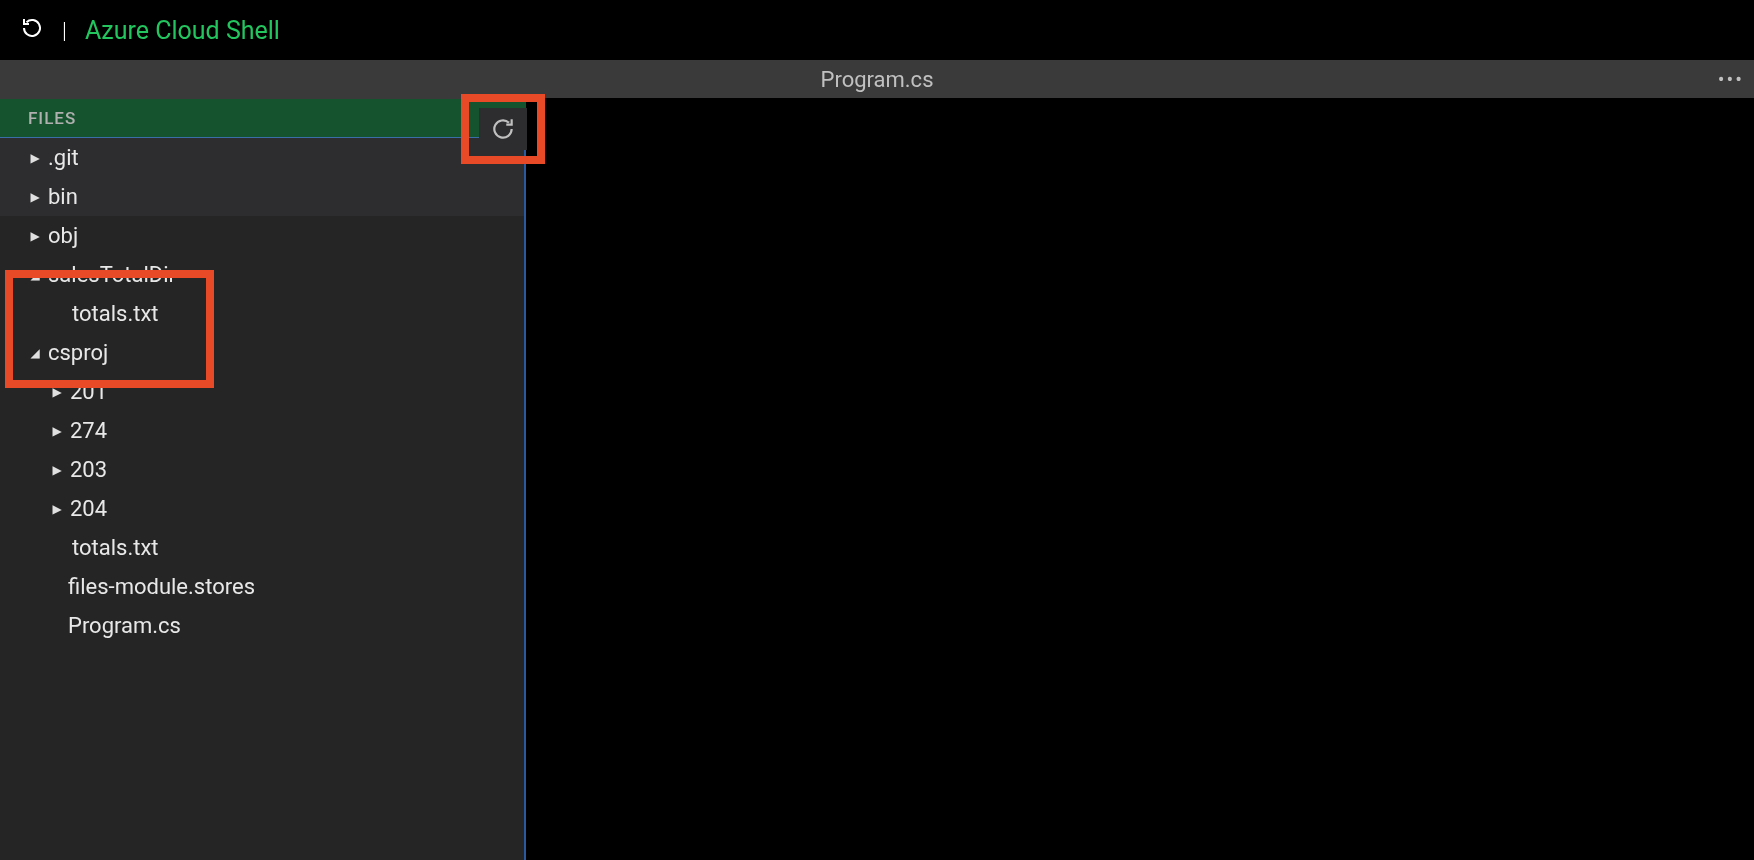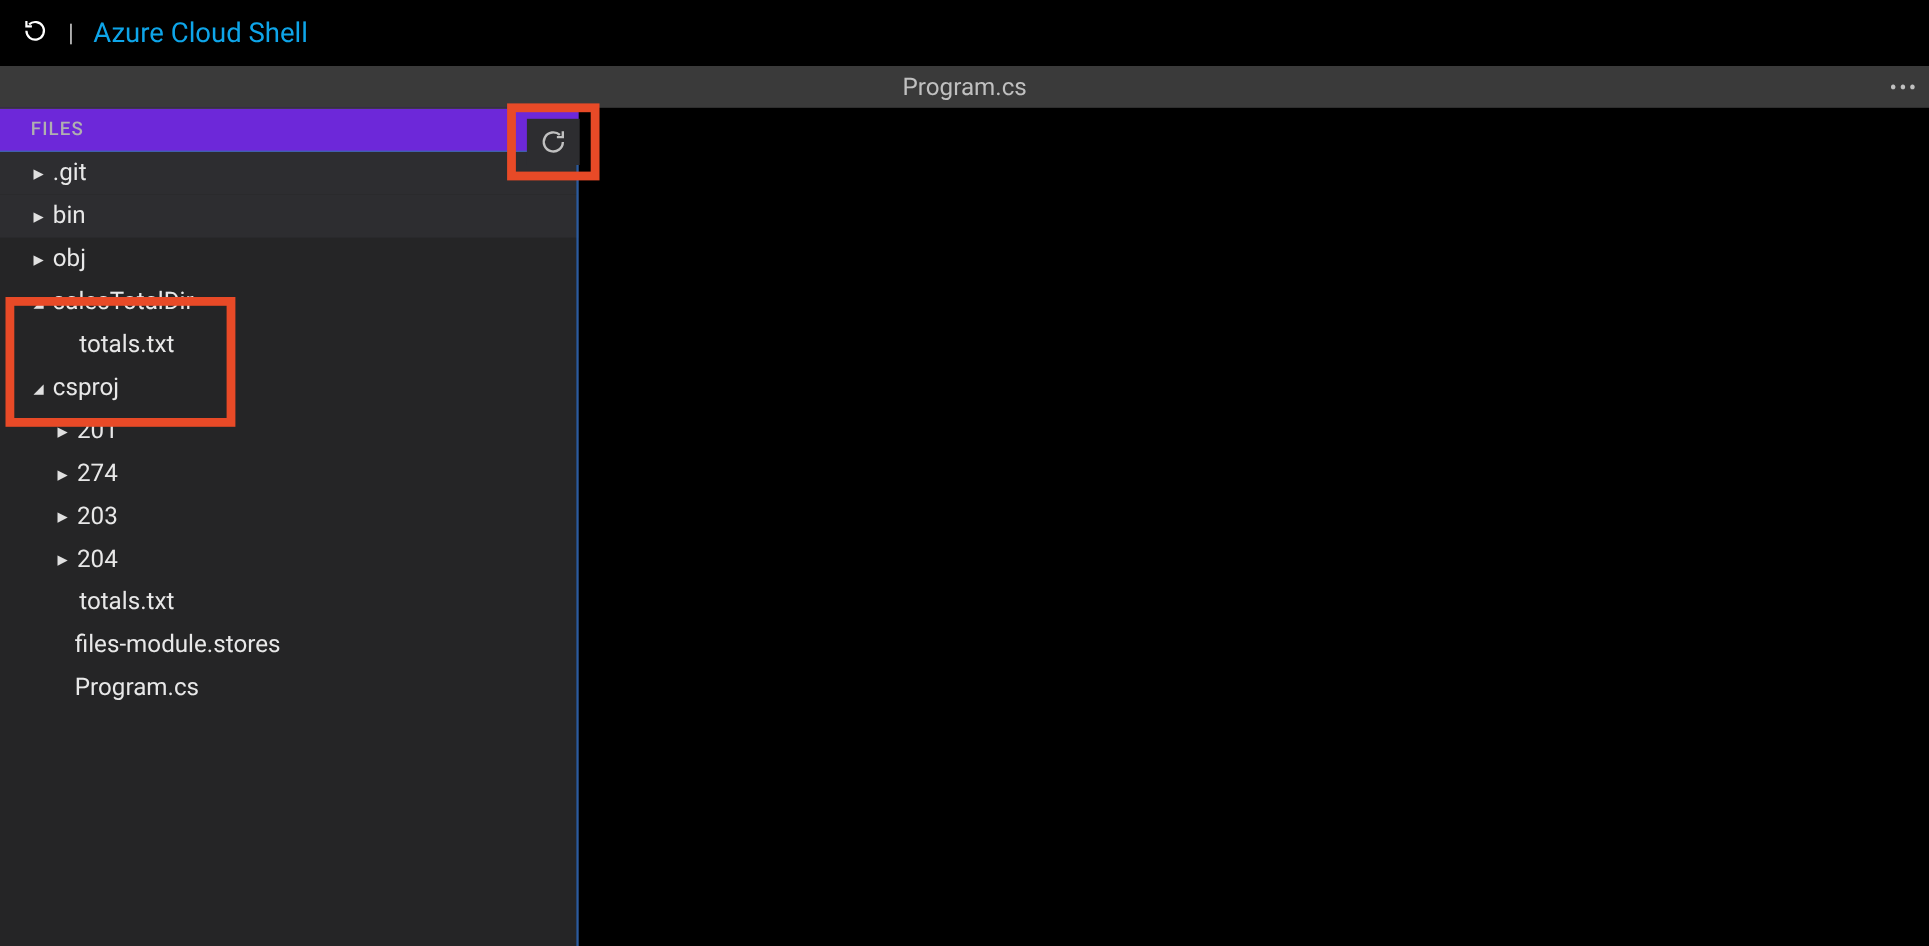--- a/index.html
+++ b/index.html
@@ -27,21 +27,21 @@
       cursor: pointer;
       margin-right: 18px;
     }
     .top-header .divider {
       color: #fff;
       margin-right: 18px;
       font-size: 22px;
       font-weight: 300;
     }
     .top-header .title {
-      color: #0ea5e9;
+      color: #22c55e;
       font-size: 25px;
       font-weight: 400;
     }
     .tab-bar {
       height: 38px;
       background: #3a3a3a;
       display: flex;
       align-items: center;
       position: relative;
     }
@@ -74,21 +74,21 @@
     .sidebar-divider {
       position: absolute;
       right: 0;
       top: 40px;
       bottom: 0;
       width: 2px;
       background: #2a5a9e;
     }
     .files-header {
       height: 40px;
-      background: #6d28d9;
+      background: #14532d;
       border-top: 1px solid #3a3a3a;
       border-bottom: 1px solid #3a6ea8;
       display: flex;
       align-items: center;
       padding: 0 28px;
       position: relative;
     }
     .files-header .label {
       color: #b0b0b0;
       font-size: 17px;

